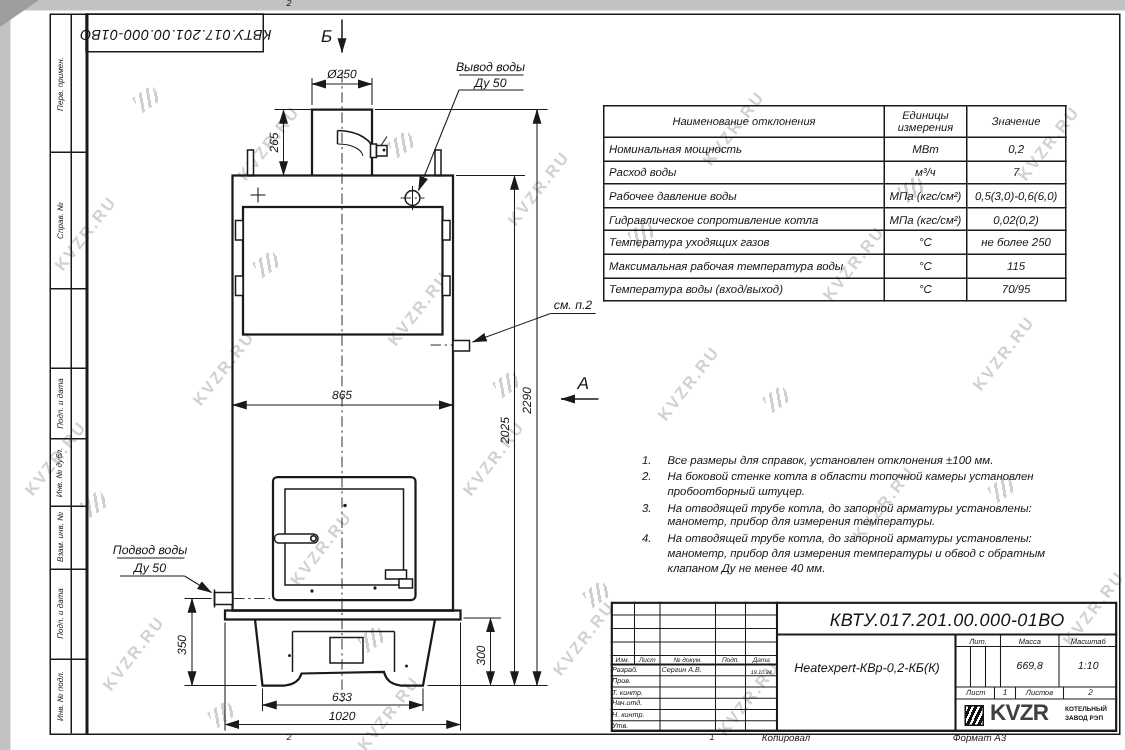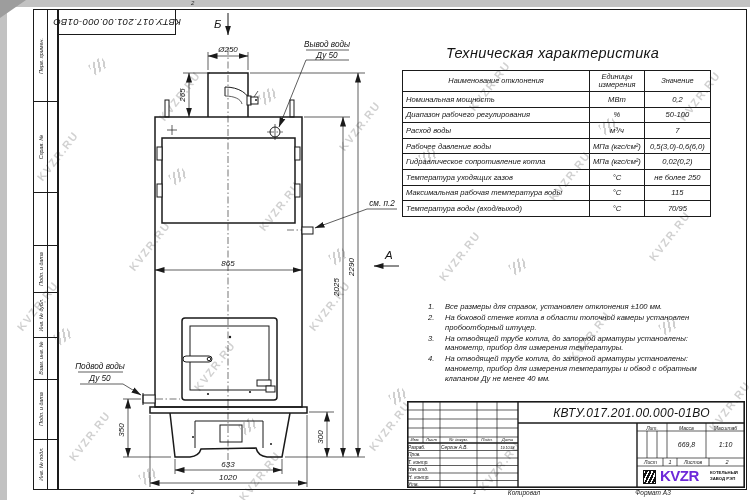--- a/index.html
+++ b/index.html
@@ -56,21 +56,21 @@
   
   .tb{position:absolute;left:407px;top:401px;width:338px;height:87px;z-index:4;}
   .tb svg{position:absolute;left:0;top:0;}
   .tbt{position:absolute;color:#141414;display:flex;align-items:center;justify-content:center;
        font-style:italic;white-space:nowrap;}
   .logo{position:absolute;left:231px;top:66px;width:106px;height:20px;}
   .logo-glyph{position:absolute;left:5px;top:3px;width:13px;height:14px;background:#111;}
   .logo-glyph:after{content:'';position:absolute;inset:1px;
        background:repeating-linear-gradient(115deg,#fff 0 1.5px,transparent 1.5px 3.5px);}
   .logo-word{position:absolute;left:22px;top:0px;font:900 15px "Liberation Sans",sans-serif;
-       letter-spacing:-.5px;color:#6d28d9;font-style:normal;}
+       letter-spacing:-.5px;color:#404040;font-style:normal;}
   .logo-sub{position:absolute;left:72px;top:3px;font:700 4.3px "Liberation Sans",sans-serif;
        color:#111;line-height:1.45;font-style:normal;}
 </style>
 </head>
 <body>
 
 <div class="stage">
   <div class="paper"></div>
   <div class="fold"></div>
 
@@ -272,42 +272,36 @@
       <line class="s0" x1="40" y1="384" x2="83" y2="384"></line>
       <line class="s0" x1="83" y1="384" x2="101" y2="395" marker-end="url(#ar)"></line>
 
       <text class="vw" x="345" y="259">А</text>
       <line class="s1" x1="334" y1="266" x2="359" y2="266" marker-start="url(#ar)"></line>
       <text class="vw" x="174" y="28">Б</text>
       <line class="s1" x1="188" y1="13" x2="188" y2="35" marker-end="url(#ar)"></line>
     </g>
   </svg>
 
-  <div class="spec-title">Техническая характеристика</div>
   <table class="spec">
     <colgroup>
         <col style="width:187px">
         <col style="width:48px">
         <col style="width:66px">
       </colgroup>
     <tbody>
         <tr>
       <th>Наименование отклонения</th>
       <th>Единицы измерения</th>
       <th>Значение</th>
     </tr>
     <tr>
           <td class="nm">Номинальная мощность</td>
           <td>МВт</td>
           <td>0,2</td>
-        </tr>
-    <tr>
-          <td class="nm">Диапазон рабочего регулирования</td>
-          <td>%</td>
-          <td>50-100</td>
         </tr>
     <tr>
           <td class="nm">Расход воды</td>
           <td>м³/ч</td>
           <td>7</td>
         </tr>
     <tr>
           <td class="nm">Рабочее давление воды</td>
           <td>МПа (кгс/см²)</td>
           <td>0,5(3,0)-0,6(6,0)</td>
@@ -383,20 +377,21 @@
         <line x1="230" y1="65" x2="338" y2="65"></line>
       </g>
       <g stroke="#1a1a1a" stroke-width="1.4">
         <line x1="0" y1="42" x2="111" y2="42"></line>
         <line x1="111" y1="0" x2="111" y2="87"></line>
         <line x1="111" y1="22" x2="338" y2="22"></line>
         <line x1="230" y1="22" x2="230" y2="87"></line>
       </g>
     </svg>
     <div class="tbt" style="left:112px;top:2px;width:225px;height:19px;font-size:12px;letter-spacing:.3px">КВТУ.017.201.00.000-01ВО</div>
+    <div class="tbt" style="left:112px;top:37px;width:118px;height:13px;font-size:8.4px">Heatexpert-КВр-0,2-КБ(К)</div>
     <div class="tbt" style="left:230px;top:23px;width:30px;height:7px;font-size:5px">Лит.</div>
     <div class="tbt" style="left:260px;top:23px;width:39px;height:7px;font-size:5px">Масса</div>
     <div class="tbt" style="left:299px;top:23px;width:39px;height:7px;font-size:5px">Масштаб</div>
     <div class="tbt" style="left:260px;top:36px;width:39px;height:14px;font-size:7px">669,8</div>
     <div class="tbt" style="left:299px;top:36px;width:39px;height:14px;font-size:7px">1:10</div>
     <div class="tbt" style="left:231px;top:57px;width:25px;height:8px;font-size:5px">Лист</div>
     <div class="tbt" style="left:256px;top:57px;width:14px;height:8px;font-size:5.5px">1</div>
     <div class="tbt" style="left:270px;top:57px;width:32px;height:8px;font-size:5px">Листов</div>
     <div class="tbt" style="left:302px;top:57px;width:36px;height:8px;font-size:5.5px">2</div>
 

